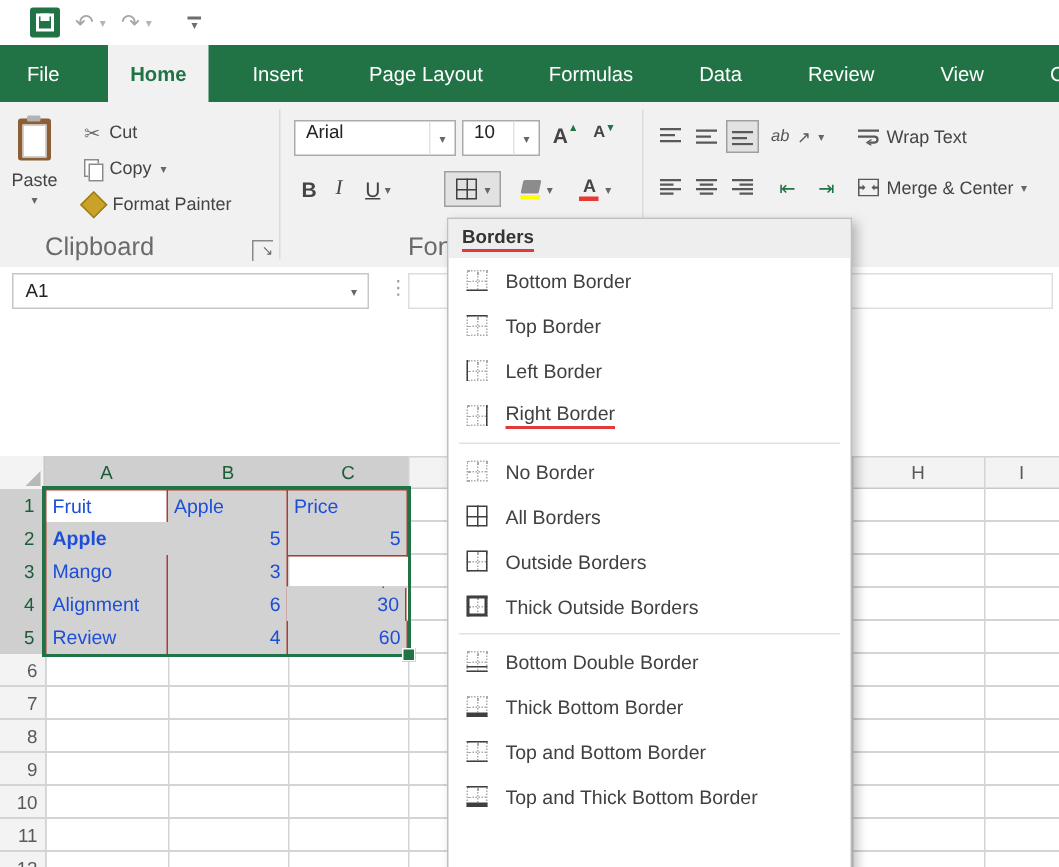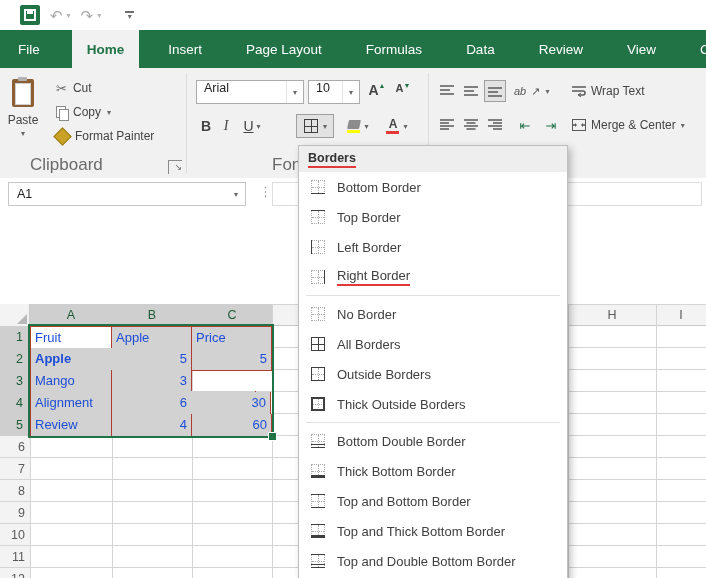--- a/index.html
+++ b/index.html
@@ -514,25 +514,16 @@
       <span>Top and Bottom Border</span>
     </div>
     <div class="bitem">
       <span class="bic">
           <span class="dg"></span>
           <span class="bl t"></span>
           <span class="bl bth"></span>
         </span>
       <span>Top and Thick Bottom Border</span>
     </div>
-    <div class="bitem">
-      <span class="bic">
-          <span class="dg"></span>
-          <span class="bl t"></span>
-          <span class="bl b"></span>
-          <span class="bl b2"></span>
-        </span>
-      <span>Top and Double Bottom Border</span>
-    </div>
 
   </div>
 
 </div>
 
 </body></html>

